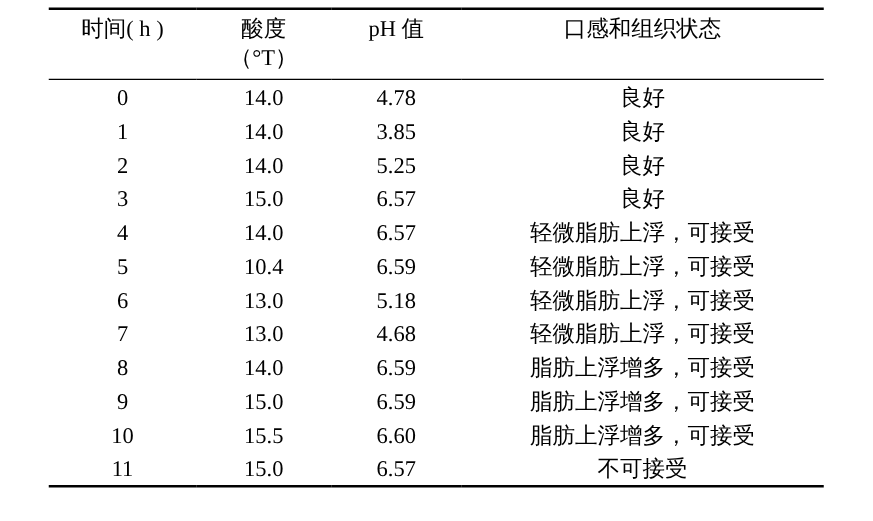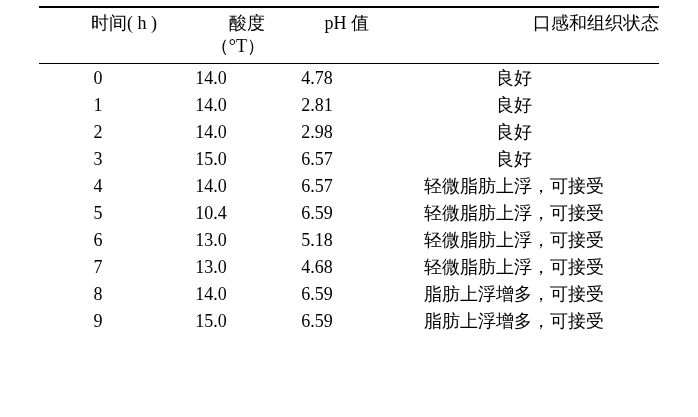--- a/index.html
+++ b/index.html
@@ -51,21 +51,20 @@
     text-align: center;
     vertical-align: middle;
     white-space: nowrap;
   }
   .col-time { width: 118px; }
   .col-acid { width: 108px; }
   .col-ph   { width: 104px; }
   .col-taste{ width: 290px; font-family: Liberation Serif, serif; }
   .hdr-two-line {
     display: block;
-    text-align: right;
   }
   .hdr-line1 { display: block; }
   .hdr-line2 { display: block; }
   .num { font-family: "Liberation Serif", serif; }
 </style>
 </head>
 <body>
 
 <div class="page">
   <table class="data-table">
@@ -97,27 +96,27 @@
     <tbody>
       <tr>
         <td class="col-time num">0</td>
         <td class="col-acid num">14.0</td>
         <td class="col-ph num">4.78</td>
         <td class="col-taste">良好</td>
       </tr>
       <tr>
         <td class="col-time num">1</td>
         <td class="col-acid num">14.0</td>
-        <td class="col-ph num">2.81</td>
+        <td class="col-ph num">3.85</td>
         <td class="col-taste">良好</td>
       </tr>
       <tr>
         <td class="col-time num">2</td>
         <td class="col-acid num">14.0</td>
-        <td class="col-ph num">2.98</td>
+        <td class="col-ph num">5.25</td>
         <td class="col-taste">良好</td>
       </tr>
       <tr>
         <td class="col-time num">3</td>
         <td class="col-acid num">15.0</td>
         <td class="col-ph num">6.57</td>
         <td class="col-taste">良好</td>
       </tr>
       <tr>
         <td class="col-time num">4</td>
@@ -148,15 +147,27 @@
         <td class="col-acid num">14.0</td>
         <td class="col-ph num">6.59</td>
         <td class="col-taste">脂肪上浮增多，可接受</td>
       </tr>
       <tr>
         <td class="col-time num">9</td>
         <td class="col-acid num">15.0</td>
         <td class="col-ph num">6.59</td>
         <td class="col-taste">脂肪上浮增多，可接受</td>
       </tr>
+      <tr>
+        <td class="col-time num">10</td>
+        <td class="col-acid num">15.5</td>
+        <td class="col-ph num">6.60</td>
+        <td class="col-taste">脂肪上浮增多，可接受</td>
+      </tr>
+      <tr class="rule-bottom">
+        <td class="col-time num">11</td>
+        <td class="col-acid num">15.0</td>
+        <td class="col-ph num">6.57</td>
+        <td class="col-taste">不可接受</td>
+      </tr>
     </tbody>
   </table>
 </div>
 
 </body></html>

